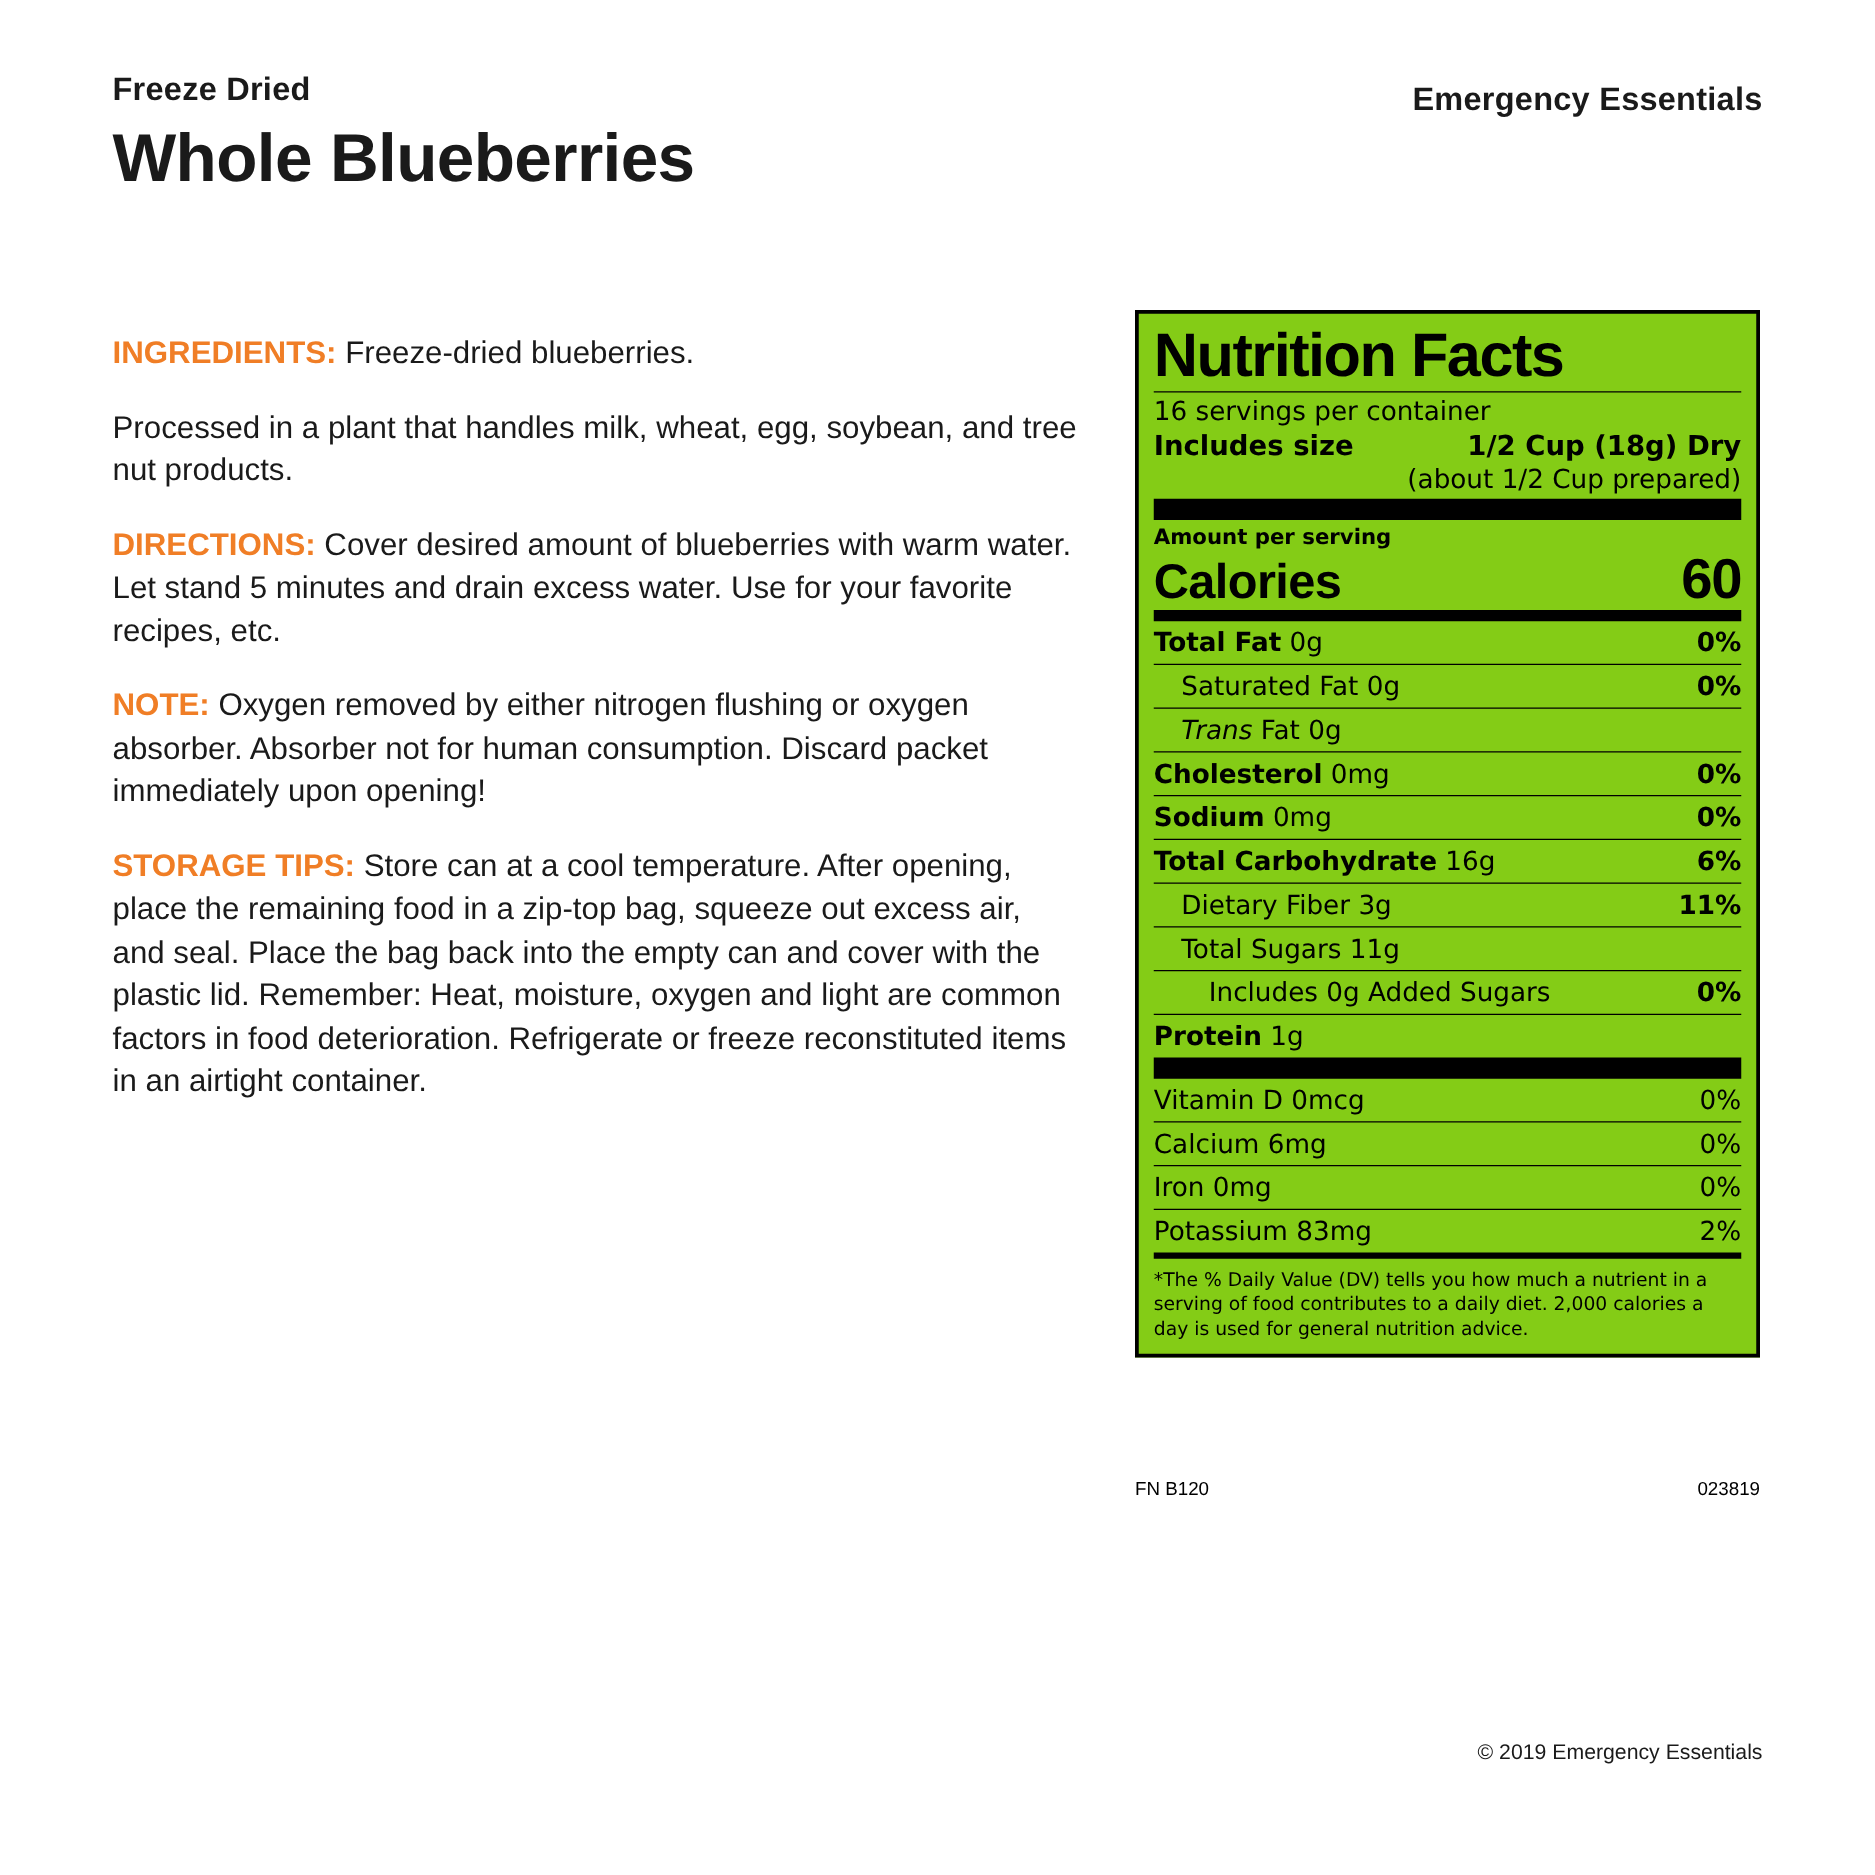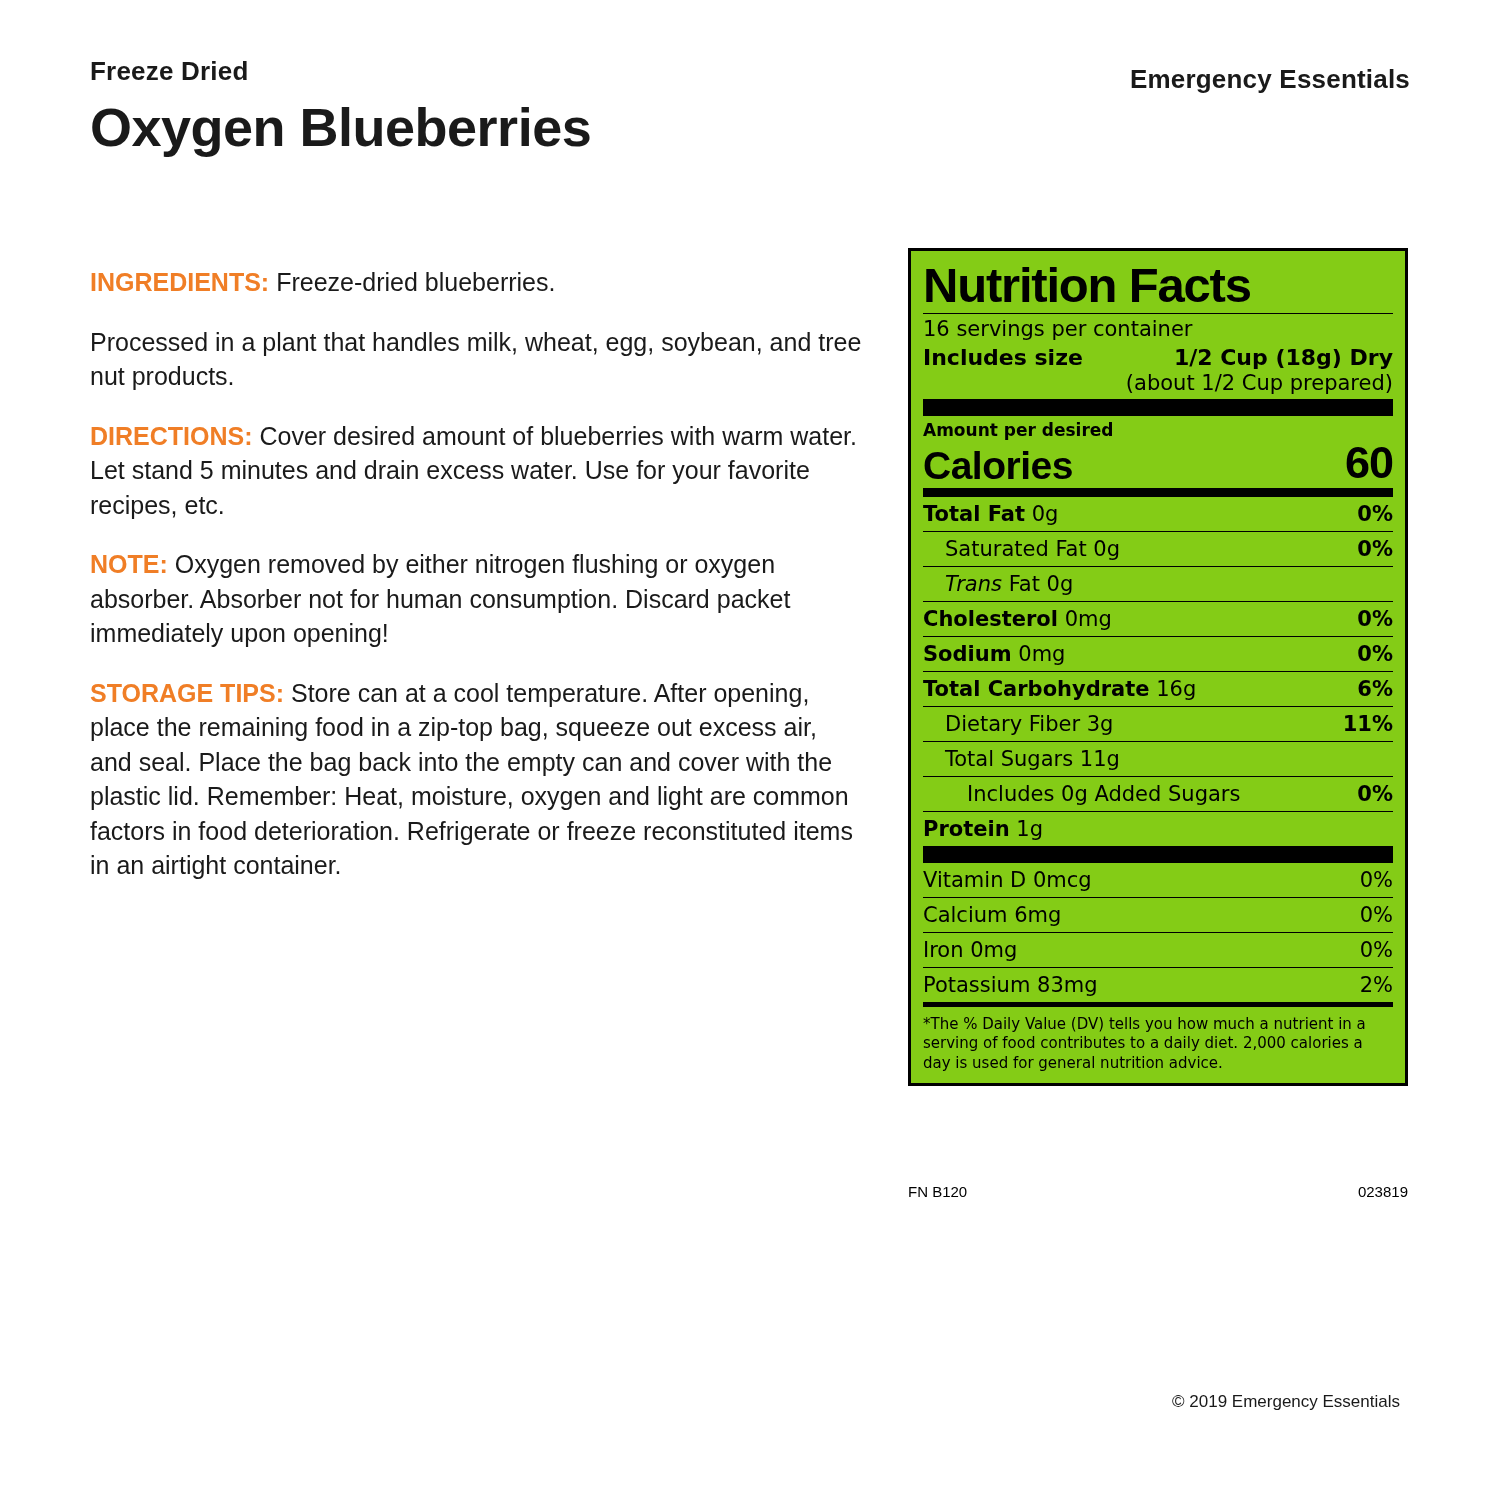--- a/index.html
+++ b/index.html
@@ -163,32 +163,32 @@
     width: 500px;
     display: flex;
     justify-content: space-between;
     font-size: 15px;
     color: #000000;
     font-family: "Liberation Sans", sans-serif;
   }
 
   .footer {
     position: absolute;
-    right: 100px;
+    right: 90px;
     bottom: 88px;
     font-size: 17px;
     color: #1a1a1a;
   }
 </style>
 </head>
 <body>
 
 <div class="header">
   <div class="eyebrow">Freeze Dried</div>
-  <div class="product-title">Oxygen Blueberries</div>
+  <div class="product-title">Whole Blueberries</div>
   <div class="brand">Emergency Essentials</div>
 </div>
 
 <div class="copy">
 
   <p class="para">
     <span class="label">INGREDIENTS:</span><span> Freeze-dried blueberries.</span>
   </p>
 
   <p class="para tight">Processed in a plant that handles milk, wheat, egg, soybean, and tree nut products.</p>
@@ -215,21 +215,21 @@
   <div class="nf-servings">16 servings per container</div>
 
   <div class="nf-serving-size">
     <span>Includes size</span>
     <span>1/2 Cup (18g) Dry</span>
   </div>
   <div class="nf-serving-sub">(about 1/2 Cup prepared)</div>
 
   <div class="rule-thick"></div>
 
-  <div class="nf-amount">Amount per desired</div>
+  <div class="nf-amount">Amount per serving</div>
 
   <div class="nf-cal-row">
     <span class="nf-cal-label">Calories</span>
     <span class="nf-cal-value">60</span>
   </div>
 
   <div class="rule-mid"></div>
 
 
   <div id="nf-rows">

